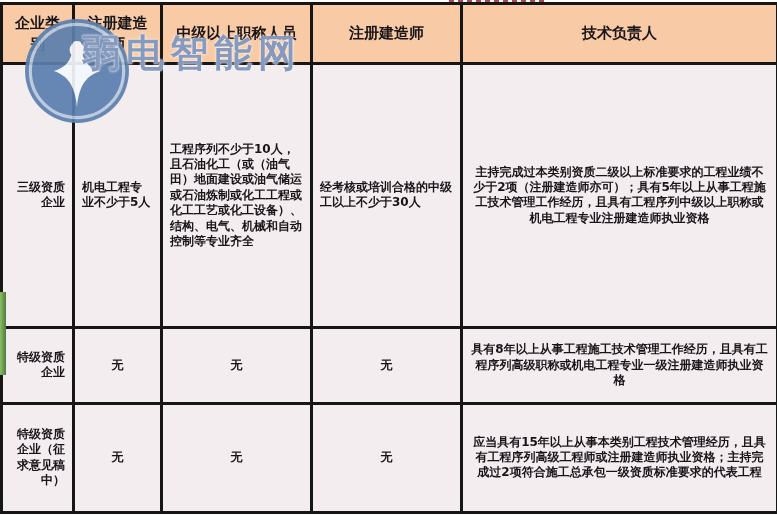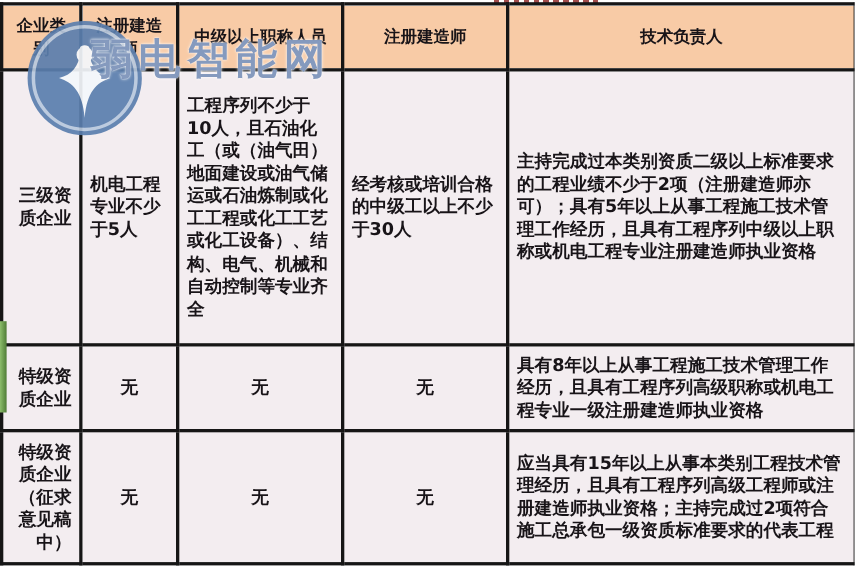--- a/index.html
+++ b/index.html
@@ -31,29 +31,29 @@
     overflow:hidden;
   }
   table.qual th{
     background:#f8cba6;
     font-size:15px;
     text-align:center;
     line-height:1.35;
   }
   table.qual td{
     background:#f3edf0;
-    font-size:16px;
+    font-size:12px;
     line-height:1.28;
   }
   col.c1{width:72px;} col.c2{width:88px;} col.c3{width:150px;} col.c4{width:150px;} col.c5{width:316px;}
   tr.hdr{height:60px;} tr.r1{height:234px;} tr.r2{height:67px;} tr.r3{height:54px;} tr.r4{height:97px;}
   td.cat{text-align:right;font-size:16px;line-height:1.35;}
   td.none{text-align:center;font-size:17px;}
   td.big{font-size:17px;text-align:left;}
-  td.lead{font-size:15.5px;text-align:left;line-height:1.3;padding:4px 6px;}
+  td.lead{font-size:15.5px;text-align:center;line-height:1.3;padding:4px 6px;}
   td.topfill{vertical-align:top;padding-top:2px;}
   
   .green-strip{
     position:absolute;left:0;top:292px;width:6px;height:83px;
     background:linear-gradient(90deg,#8cbd6b,#4f7c36);
     z-index:4;
   }
   
   .watermark{position:absolute;left:0;top:12px;width:777px;height:516px;pointer-events:none;z-index:5;border-radius:29px;}
   .wm-logo{position:absolute;left:24px;top:6px;width:106px;height:106px;opacity:.92;}

